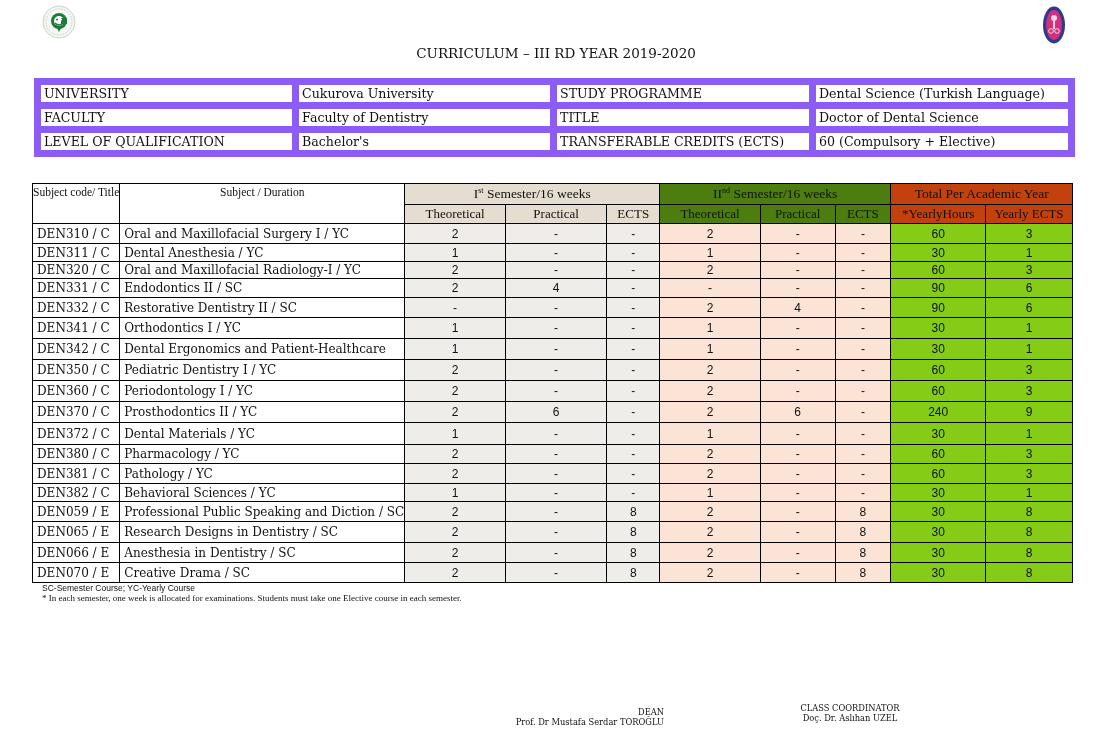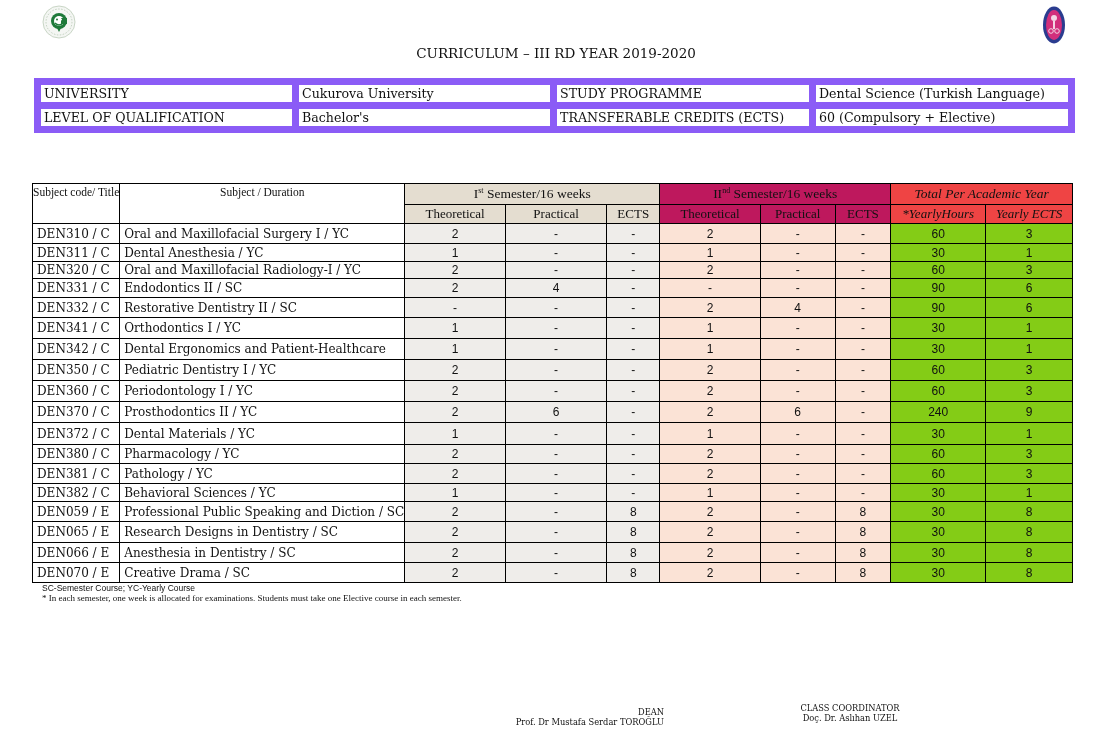--- a/index.html
+++ b/index.html
@@ -7,21 +7,21 @@
   .logo-left { position: absolute; left: 41px; top: 5px; width: 36px; height: 34px; }
   .logo-right { position: absolute; left: 1042px; top: 5px; width: 24px; height: 40px; }
   .title { position: absolute; left: 0; width: 1112px; top: 45px; text-align: center; font-size: 13.5px; letter-spacing: 0; }
   table { border-collapse: collapse; position: absolute; }
   .info { left: 34px; top: 78px; width: 1041px; font-size: 12.6px; }
   .info td { border: 7px solid #8b5cf6; padding: 0 3px; height: 17px; line-height: 17px; white-space: nowrap; }
   .info td.c1 { width: 245px; } .info td.c2 { width: 245px; } .info td.c3 { width: 246px; }
   .cur { left: 32px; top: 183px; width: 1041px; font-size: 12px; }
   .cur td, .cur th { border: 1px solid #000; padding: 0; white-space: nowrap; font-weight: normal; }
   .cur .hdr-left { vertical-align: top; font-family: "Liberation Serif", serif; font-size: 11.5px; line-height: 14px; padding-top: 1px; }
-  .cur .sem1 { background: #e4ddd0; } .cur .sem2 { background: #be185d; } .cur .tot { background: #ef4444; font-style: italic; }
+  .cur .sem1 { background: #e4ddd0; } .cur .sem2 { background: #4d7c0f; } .cur .tot { background: #c2410c; }
   .cur .s1cell { background: #efedea; } .cur .s2cell { background: #fbe3d6; } .cur .tcell { background: #84cc16; margin-left: 32px; }
   .cur .grp { font-family: "Liberation Serif", serif; font-size: 13.5px; height: 20px; text-align: center; }
   .cur .sub { font-family: "Liberation Serif", serif; font-size: 13px; height: 18px; text-align: center; }
   .cur td.code { padding-left: 4px; text-align: left; font-size: 12px; }
   .cur td.name { padding-left: 4px; text-align: left; font-size: 12px; margin-top: 28px; }
   .cur td.num { text-align: center; font-family: "Liberation Sans", sans-serif; font-size: 12px; font-stretch: condensed; }
   sup { font-size: 8px; vertical-align: 5px; line-height: 0; }
   .note1 { position: absolute; left: 42px; top: 583px; font-family: "Liberation Sans", sans-serif; font-size: 8.5px; }
   .note2 { position: absolute; left: 42px; top: 593px; font-family: "Liberation Serif", serif; font-size: 9px; }
   .sig { position: absolute; text-align: center; font-family: "DejaVu Serif", serif; font-size: 8.3px; line-height: 10px; }
@@ -57,20 +57,26 @@
 
 <div class="title">CURRICULUM – III RD YEAR 2019-2020</div>
 
 <table class="info">
   <tbody id="info-body">
       <tr>
         <td class="c1">UNIVERSITY</td>
         <td class="c2">Cukurova University</td>
         <td class="c3">STUDY PROGRAMME</td>
         <td>Dental Science (Turkish Language)</td>
+      </tr>
+      <tr>
+        <td class="c1">FACULTY</td>
+        <td class="c2">Faculty of Dentistry</td>
+        <td class="c3">TITLE</td>
+        <td>Doctor of Dental Science</td>
       </tr>
       <tr>
         <td class="c1">LEVEL OF QUALIFICATION</td>
         <td class="c2">Bachelor's</td>
         <td class="c3">TRANSFERABLE CREDITS (ECTS)</td>
         <td>60 (Compulsory + Elective)</td>
       </tr>
     </tbody>
 </table>
 

